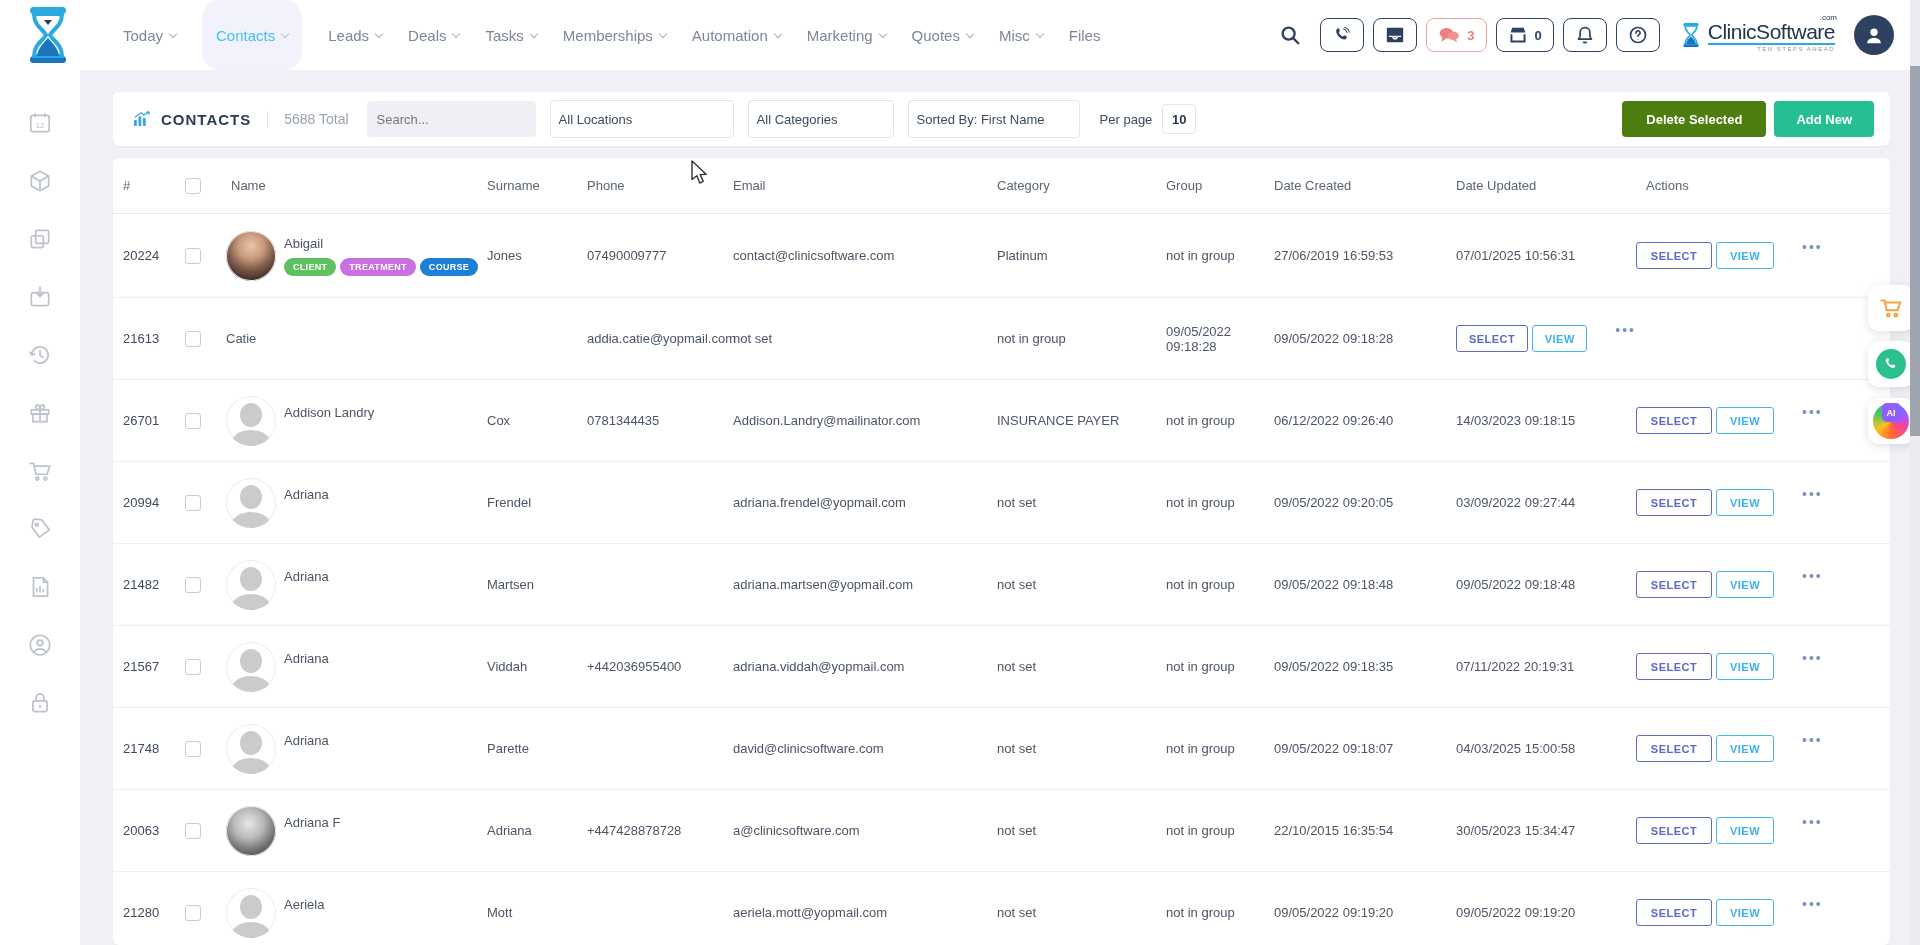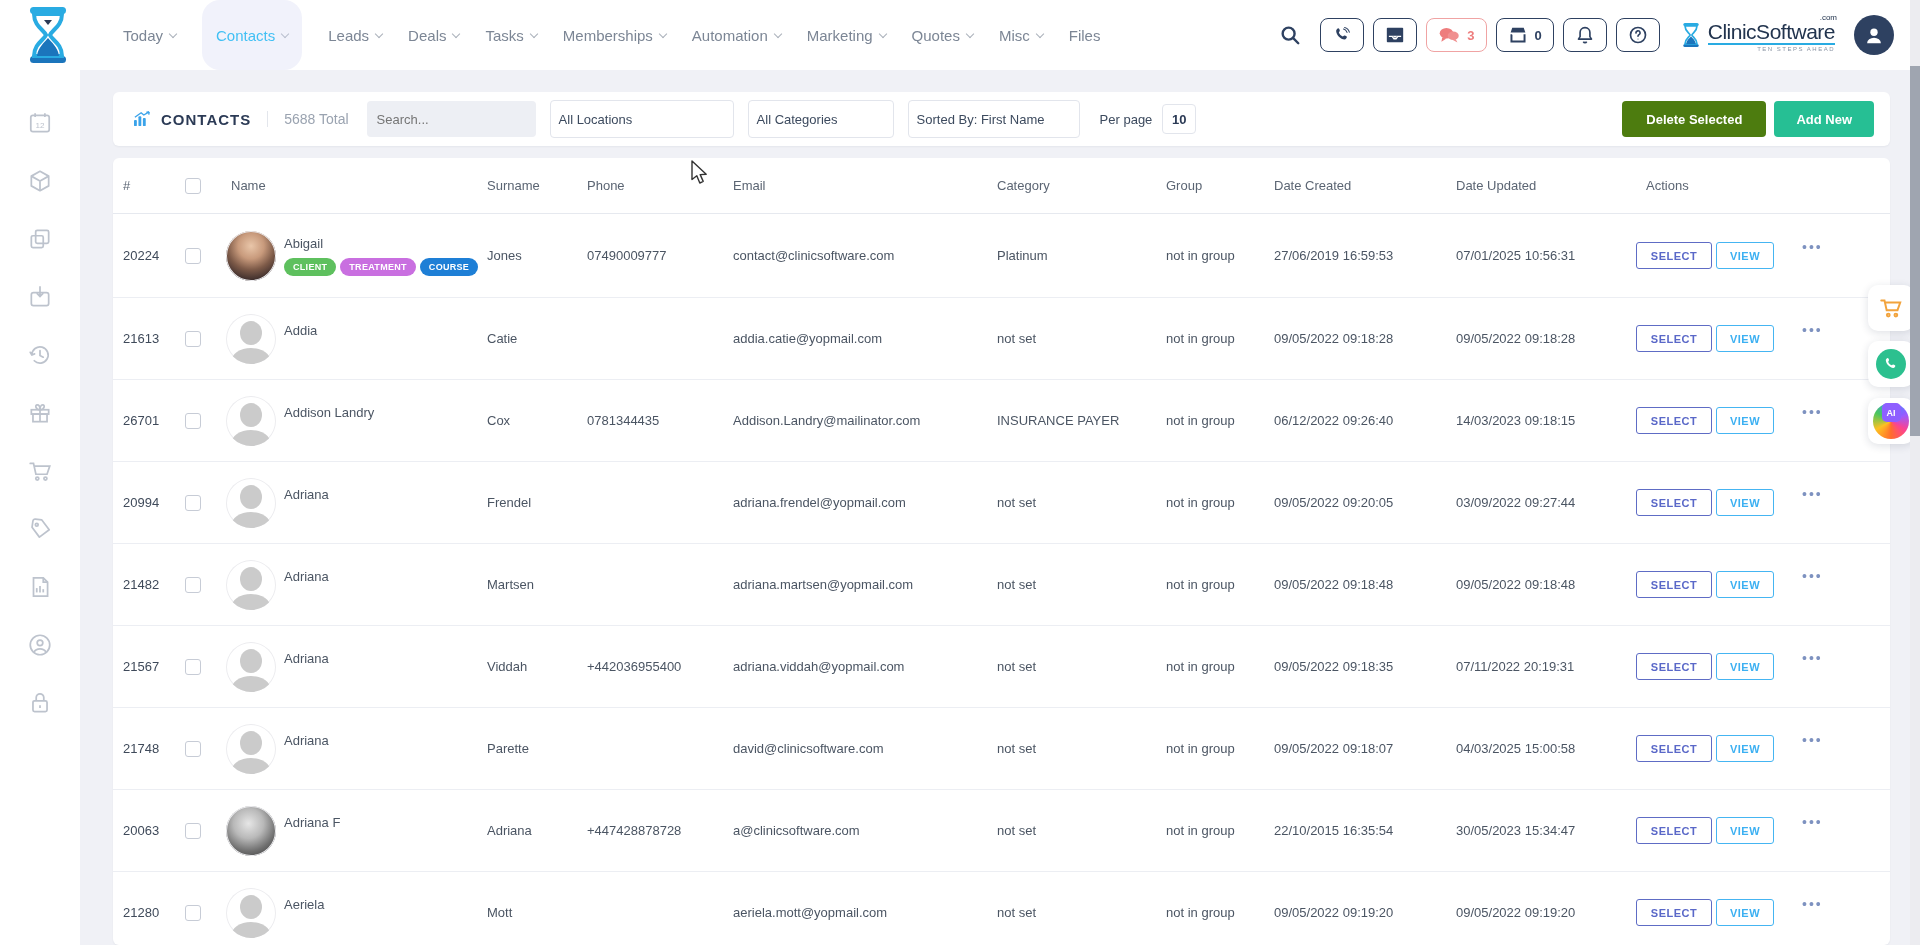--- a/index.html
+++ b/index.html
@@ -362,27 +362,20 @@
     <span class="actions-cell">
       <button class="btn-select">SELECT</button>
       <button class="btn-view">VIEW</button>
       <span class="dots">•••</span>
     </span>
   </div>
 
   <div class="trow">
     <span class="cell-id">21613</span>
     <span class="cb"></span>
-    <span class="name-cell">
-      <span class="avatar placeholder"></span>
-      <span class="name-block">
-        <span class="cname" style="transform: translateY(-8px);">Addia</span>
-
-      </span>
-    </span>
     <span>Catie</span>
     <span></span>
     <span>addia.catie@yopmail.com</span>
     <span>not set</span>
     <span>not in group</span>
     <span>09/05/2022 09:18:28</span>
     <span>09/05/2022 09:18:28</span>
     <span class="actions-cell">
       <button class="btn-select">SELECT</button>
       <button class="btn-view">VIEW</button>

